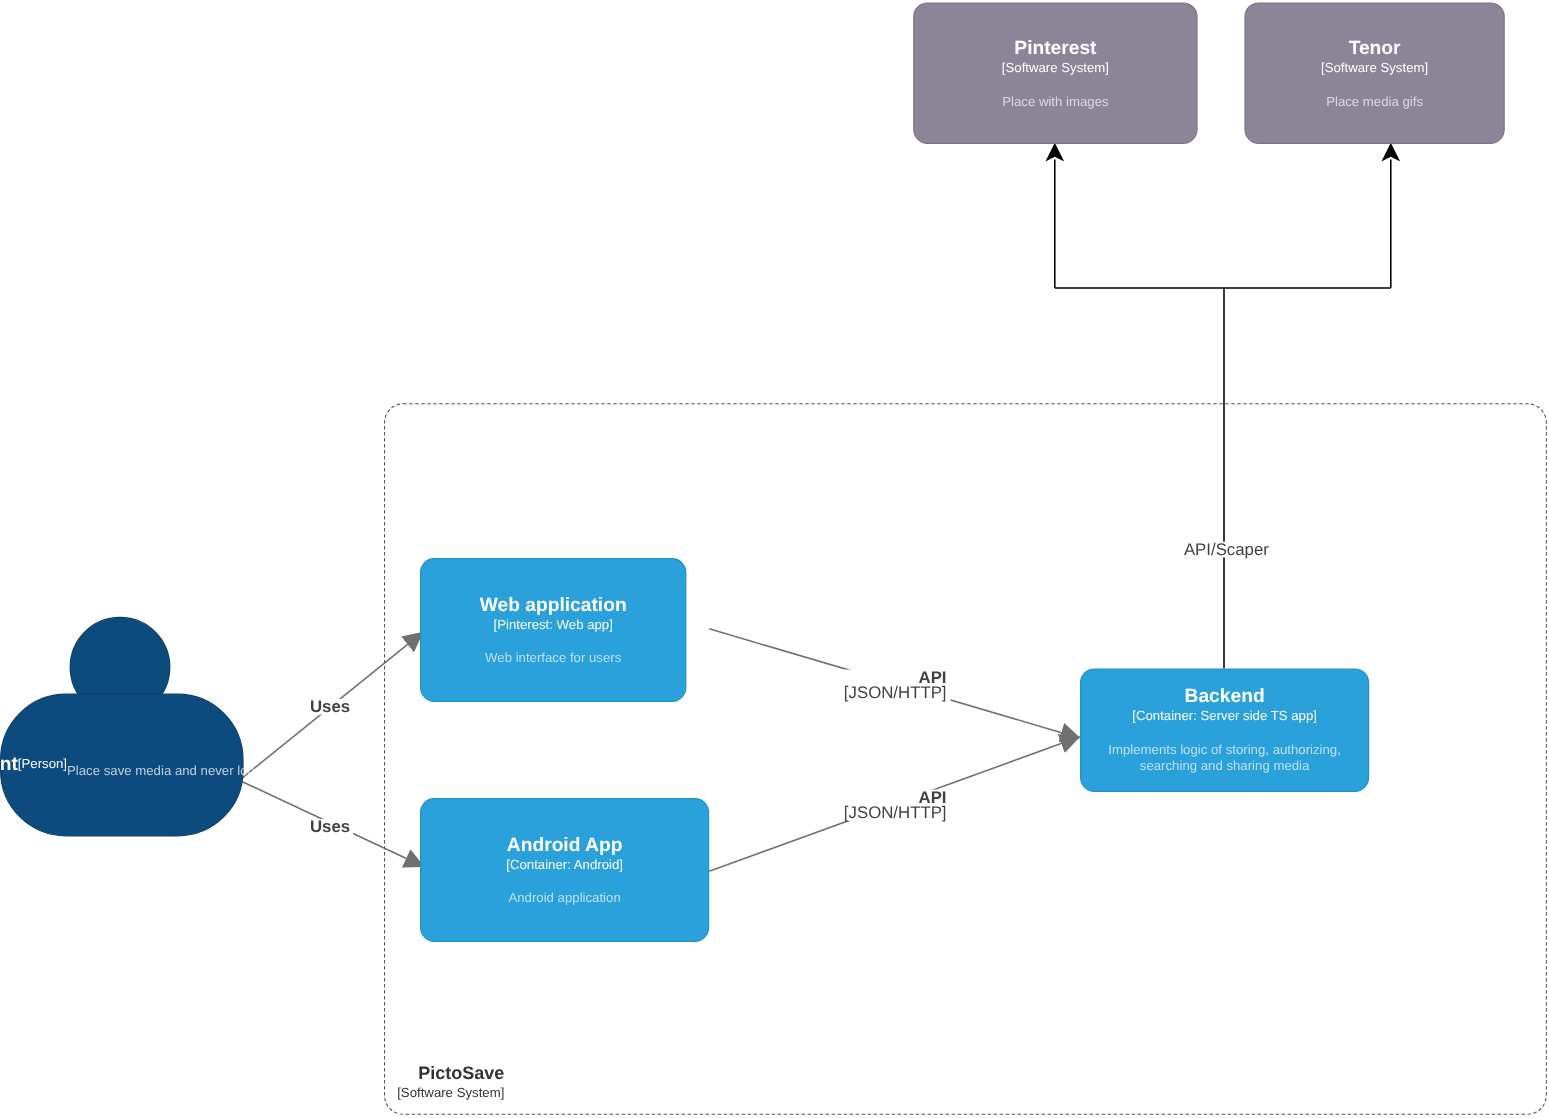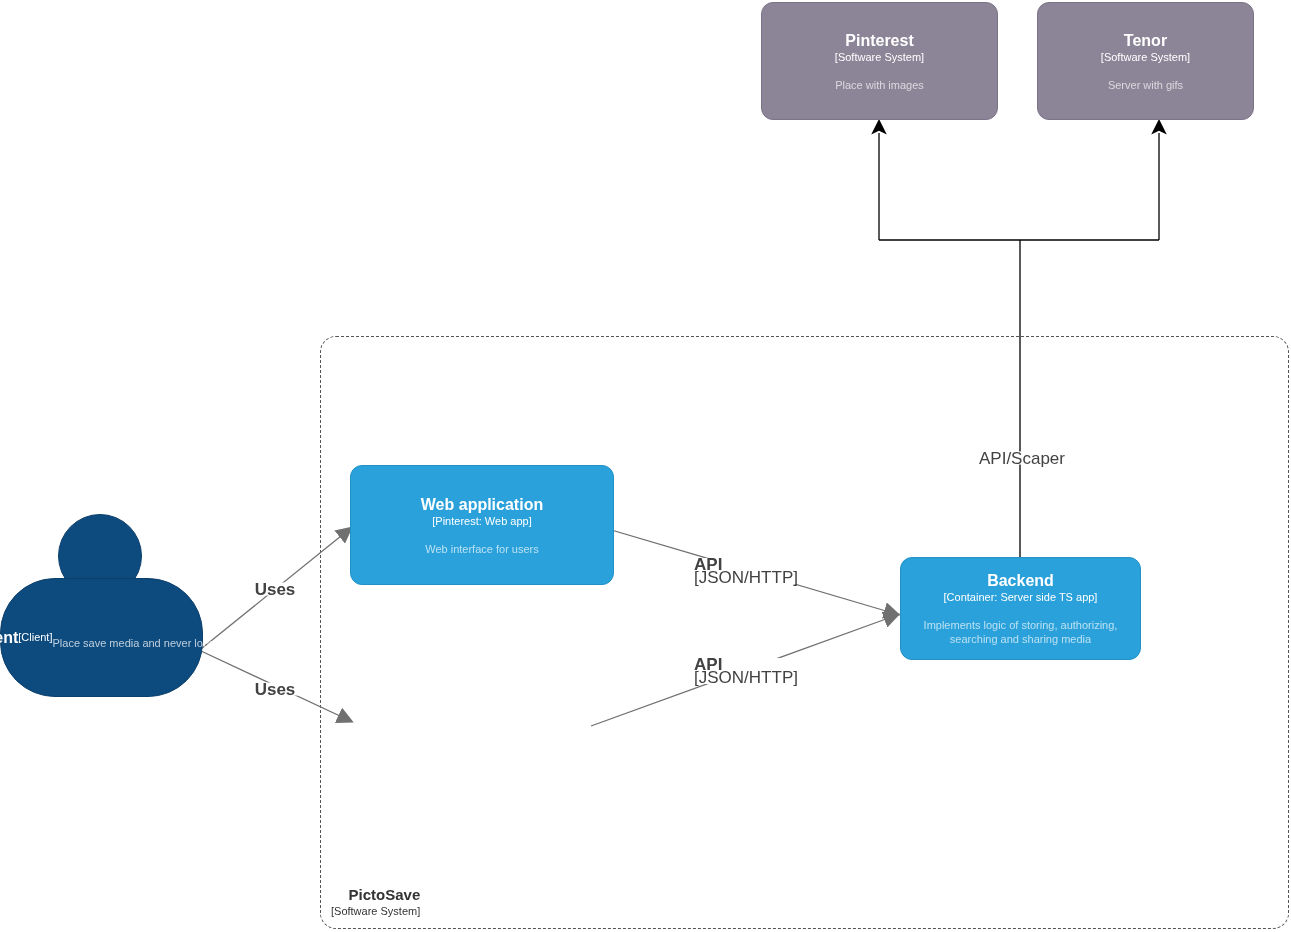--- a/index.html
+++ b/index.html
@@ -39,24 +39,24 @@
     width: 1291px; height: 932px;
     z-index: 2;
     pointer-events: none;
   }
 
   .edge-label {
     position: absolute;
     transform: translate(-50%, -50%);
     background: #ffffff;
     padding: 0 3px;
-    font-size: 17px;
+    font-size: 14px;
     line-height: 13px;
     color: #424242;
-    text-align: left;
+    text-align: right;
     white-space: nowrap;
     z-index: 3;
   }
   .edge-label .l1 { font-weight: bold; }
   .edge-label.bold { font-weight: bold; }
 
   
   .node {
     position: absolute;
     display: flex;
@@ -164,34 +164,39 @@
   </div>
 
   <div class="node ext" style="left:761px; top:2px; width:237px; height:118px">
     <div class="title">Pinterest</div>
     <div class="subtitle">[Software System]</div>
     <div class="desc">Place with images</div>
   </div>
   <div class="node ext" style="left:1037px; top:2px; width:217px; height:118px">
     <div class="title">Tenor</div>
     <div class="subtitle">[Software System]</div>
-    <div class="desc">Server with gifs</div>
+    <div class="desc">Place media gifs</div>
   </div>
 
   <div class="person-head"></div>
   <div class="person-body">
     <div class="title">Client</div>
-    <div class="subtitle">[Client]</div>
+    <div class="subtitle">[Person]</div>
     <div class="desc">Place save media and never loose it</div>
   </div>
 
-  <div class="node cont" style="left:350px; top:465px; width:264px; height:120px">
+  <div class="node cont" style="left:350px; top:465px; width:222px; height:120px">
     <div class="title">Web application</div>
     <div class="subtitle">[Pinterest: Web app]</div>
     <div class="desc">Web interface for users</div>
+  </div>
+  <div class="node cont" style="left:350px; top:665px; width:241px; height:120px">
+    <div class="title">Android App</div>
+    <div class="subtitle">[Container: Android]</div>
+    <div class="desc">Android application</div>
   </div>
   <div class="node cont" style="left:900px; top:557px; width:241px; height:103px">
     <div class="title">Backend</div>
     <div class="subtitle">[Container: Server side TS app]</div>
     <div class="desc">Implements logic of storing, authorizing, searching and sharing media</div>
   </div>
 
 </div>
 
 </body></html>

